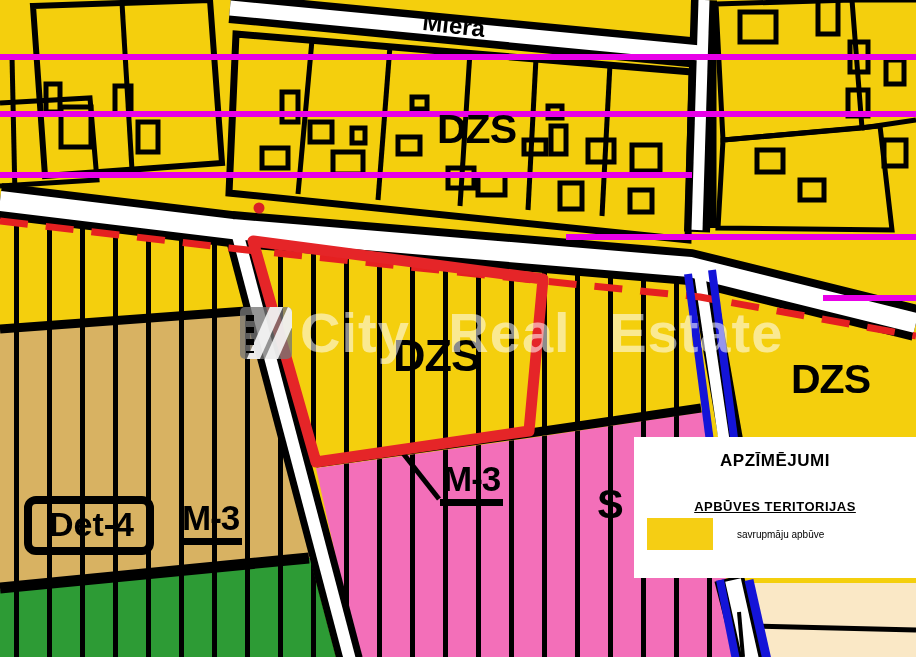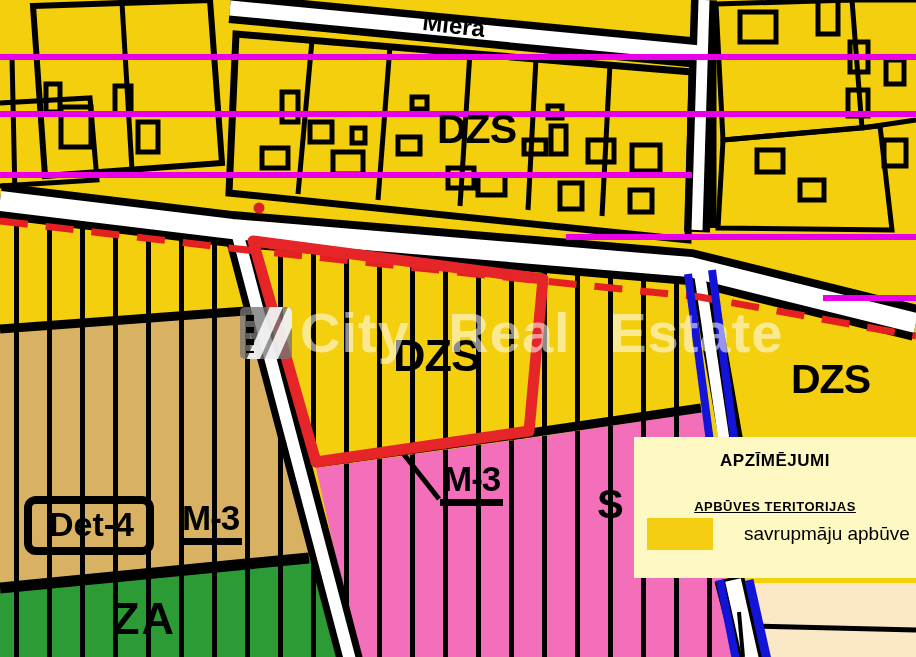--- a/index.html
+++ b/index.html
@@ -25,29 +25,29 @@
   #wm-icon{width:52px;height:52px;background:rgba(118,118,118,0.78);
            border-radius:5px;position:relative;overflow:hidden;margin-right:8px;}
   #wm-icon .stripe{position:absolute;width:12px;height:80px;background:rgba(255,255,255,0.85);
                    transform:rotate(24deg);top:-12px;}
   #wm-icon .s1{left:18px;} #wm-icon .s2{left:36px;}
   #wm-icon .dots{position:absolute;left:6px;top:8px;width:8px;height:38px;
     background:repeating-linear-gradient(#000 0 6px, rgba(0,0,0,0) 6px 12px);}
   #wm-text{font-size:56px;color:rgba(255,255,255,0.55);letter-spacing:1px;
            word-spacing:22px;font-weight:bold;white-space:nowrap;}
   #legend{position:absolute;left:634px;top:437px;width:282px;height:141px;
-          background:#fef9c3;z-index:5;}
+          background:#ffffff;z-index:5;}
   #legend-title{text-align:center;font-weight:bold;font-size:17px;
                 margin-top:14px;letter-spacing:0.5px;}
   #legend-section{text-align:center;font-weight:bold;font-size:13px;
                   margin-top:28px;letter-spacing:0.5px;text-decoration:underline;}
   #legend-item{display:flex;align-items:center;margin-top:4px;}
   #legend-swatch{width:66px;height:32px;background:#F5CE14;margin-left:13px;
                  flex:0 0 auto;}
-  #legend-item-label{font-size:19px;margin-left:31px;}
+  #legend-item-label{font-size:10px;margin-left:24px;}
 </style>
 </head>
 <body>
 
 <div id="stage">
 
   <svg id="map-svg" width="916" height="657" viewBox="0 0 916 657">
     <defs>
       <pattern id="hatch" width="33" height="8" patternUnits="userSpaceOnUse">
         <rect x="14" y="0" width="5" height="8" fill="#000"></rect>
@@ -171,21 +171,20 @@
   </div>
 
   <div class="maplabel" id="lbl-miera">Miera</div>
   <div class="maplabel" id="lbl-dzs-top">DZS</div>
   <div class="maplabel" id="lbl-dzs-center">DZS</div>
   <div class="maplabel" id="lbl-dzs-right">DZS</div>
   <div class="maplabel" id="lbl-det4">Det-4</div>
   <div class="maplabel underlined" id="lbl-m2">M-3</div>
   <div class="maplabel underlined" id="lbl-m3">M-3</div>
   <div class="maplabel" id="lbl-s">S</div>
-  <div class="maplabel" id="lbl-za">ZA</div>
 
   <div id="legend">
     <div id="legend-title">APZĪMĒJUMI</div>
     <div id="legend-section">APBŪVES TERITORIJAS</div>
     <div id="legend-item">
       <div id="legend-swatch"></div>
       <div id="legend-item-label">savrupmāju apbūve</div>
     </div>
   </div>
 

